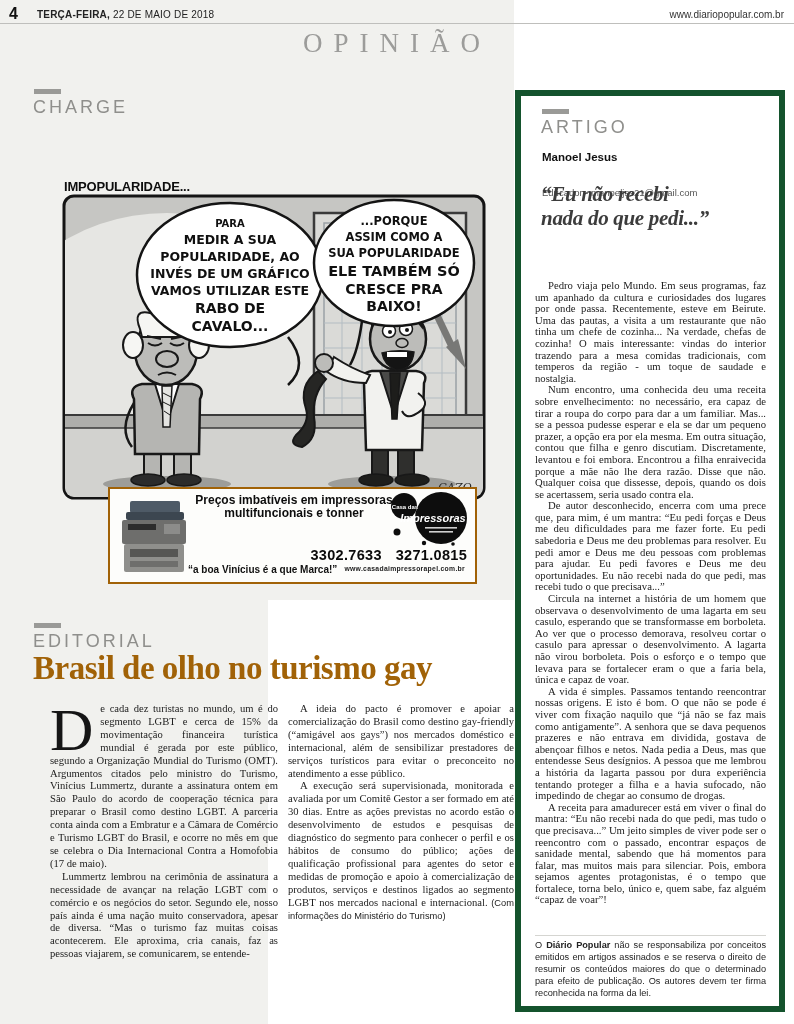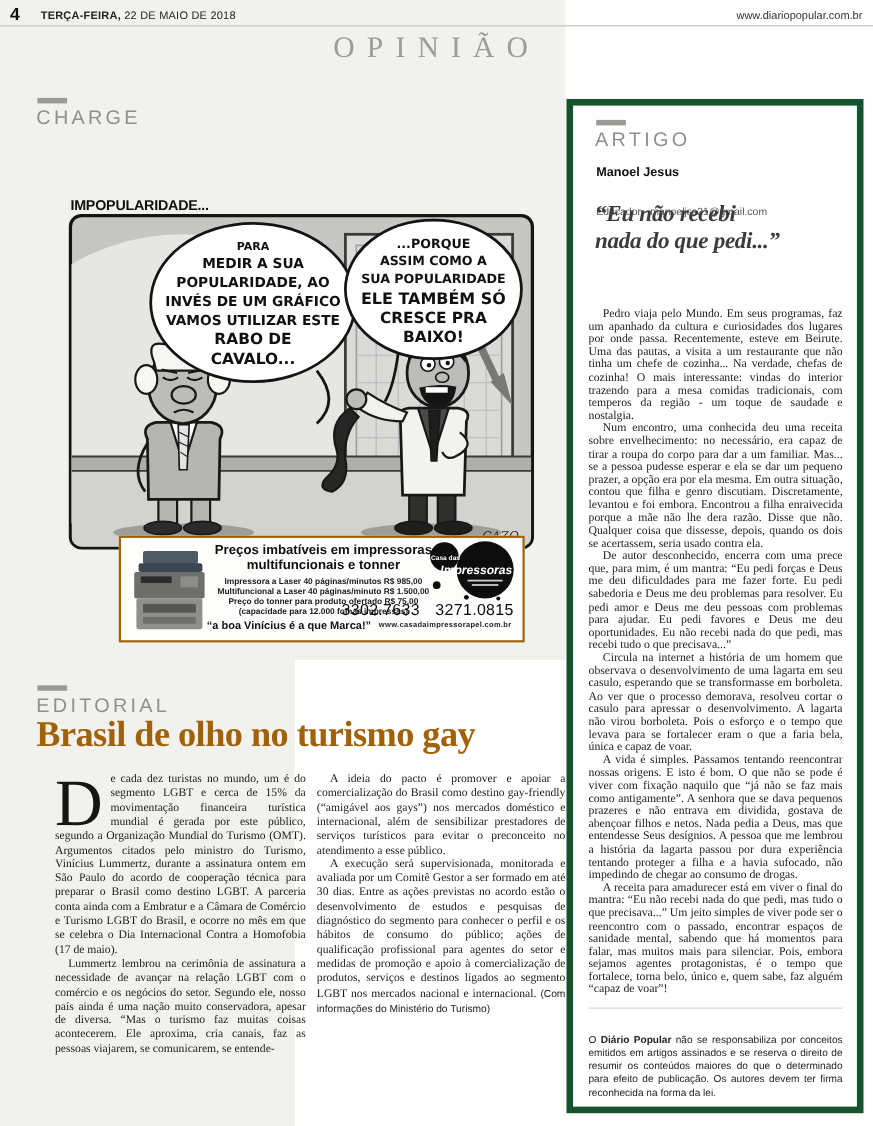--- a/index.html
+++ b/index.html
@@ -30,21 +30,21 @@
 
   
   .ad{position:absolute;left:108px;top:487px;width:369px;height:97px;background:#fdfdfb;
       border:2px solid #a16207;box-sizing:border-box;}
   .ad-title{position:absolute;left:84px;top:5px;width:200px;text-align:center;font-size:12px;
             font-weight:bold;line-height:13px;color:#0d0d0d;white-space:pre-line;}
   .ad-lines{position:absolute;left:66px;top:35px;width:236px;text-align:center;}
   .ad-lines div{font-size:7.6px;font-weight:bold;color:#1a1a1a;line-height:9px;}
   .ad-slogan{position:absolute;left:78px;top:75px;width:180px;font-size:10px;font-weight:bold;color:#111;}
   .ad-logo{position:absolute;right:2px;top:2px;}
-  .ad-phones{position:absolute;right:8px;top:58px;font-size:14.5px;font-weight:normal;color:#0b0b0b;letter-spacing:.3px;}
+  .ad-phones{position:absolute;right:8px;top:58px;font-size:14.5px;font-weight:bold;color:#0b0b0b;letter-spacing:.3px;}
   .ad-phones span{margin-left:14px;}
   .ad-url{position:absolute;right:10px;top:76px;font-size:6.8px;font-weight:bold;color:#222;letter-spacing:.3px;}
   .ad-printer{position:absolute;left:4px;top:6px;}
 
   
   .ed-headline{position:absolute;left:33px;top:650px;width:480px;font-family:"Liberation Serif",serif;
                font-size:33px;font-weight:bold;letter-spacing:-.5px;color:#a16207;}
   .ed-col{position:absolute;top:703px;height:321px;overflow:hidden;
           font-family:"Liberation Serif",serif;font-size:10.6px;line-height:12.9px;
           text-align:justify;color:#1b1b1b;}
@@ -64,21 +64,21 @@
   .art-author{position:absolute;left:21px;top:55px;font-size:11.5px;font-weight:bold;color:#111;}
   .art-role{position:absolute;left:21px;top:69px;font-size:9.5px;color:#555;margin-top:22px;}
   .art-title{position:absolute;left:20px;top:86px;width:230px;font-family:Liberation Serif, serif;
              font-style:italic;font-weight:bold;font-size:21px;line-height:24px;color:#3c3c3c;
              white-space:pre-line;letter-spacing:-.3px;}
   .art-body{position:absolute;left:14px;right:13px;top:140px;bottom:72px;overflow:hidden;
             font-family:"Liberation Serif",serif;font-size:10.7px;line-height:11.6px;
             text-align:justify;color:#1b1b1b;margin-top:44px;}
   .art-body p{margin:0;text-indent:13px;}
   .art-disclaimer{position:absolute;left:14px;right:13px;bottom:7px;background:#fff;
-                  border-top:1px solid #d5d5d1;padding-top:22px;
+                  border-top:1px solid #d5d5d1;padding-top:3px;
                   font-size:9.2px;line-height:12px;text-align:justify;color:#242424;}
   .art-disclaimer b{font-weight:bold;}
 </style>
 </head>
 <body>
 
 <div class="page">
 
   <div class="tint tint-left"></div>
   <div class="tint tint-top"></div>
@@ -214,26 +214,20 @@
       <rect x="12" y="17" width="58" height="8" rx="2" fill="#3c4650"></rect>
       <rect x="8" y="25" width="64" height="24" rx="2" fill="#6e6e6c"></rect>
       <rect x="14" y="29" width="28" height="6" fill="#2c2c2c"></rect>
       <rect x="50" y="29" width="16" height="10" fill="#8c8c8a"></rect>
       <rect x="10" y="49" width="60" height="28" rx="2" fill="#8f8f8c"></rect>
       <rect x="16" y="54" width="48" height="8" fill="#565654"></rect>
       <rect x="16" y="66" width="48" height="6" fill="#6e6e6c"></rect>
     </svg>
     <div class="ad-title">Preços imbatíveis em impressoras
 multifuncionais e tonner</div>
-    <div class="ad-lines">
-      <div>Impressora a Laser  40 páginas/minutos R$ 985,00</div>
-      <div>Multifuncional a Laser 40 páginas/minuto R$ 1.500,00</div>
-      <div>Preço do tonner para produto ofertado R$ 75,00</div>
-      <div>(capacidade para 12.000 folhas impressas)</div>
-    </div>
     <div class="ad-slogan">“a boa Vinícius é a que Marca!”</div>
     <svg class="ad-logo" width="92" height="56" viewBox="0 0 92 56">
       <circle cx="60" cy="27" r="26" fill="#0d0d0d"></circle>
       <circle cx="23" cy="15" r="13" fill="#0d0d0d"></circle>
       <circle cx="16" cy="41" r="3.5" fill="#0d0d0d"></circle>
       <circle cx="43" cy="52" r="2.2" fill="#0d0d0d"></circle>
       <circle cx="72" cy="53" r="1.8" fill="#0d0d0d"></circle>
       <text x="24" y="18" font-size="6" fill="#ffffff" font-weight="bold" text-anchor="middle">Casa das</text>
       <text x="52" y="31" font-size="11" fill="#ffffff" font-weight="bold" font-style="italic" text-anchor="middle">Impressoras</text>
       <rect x="44" y="36" width="32" height="1.6" fill="#cfcfcf"></rect>

